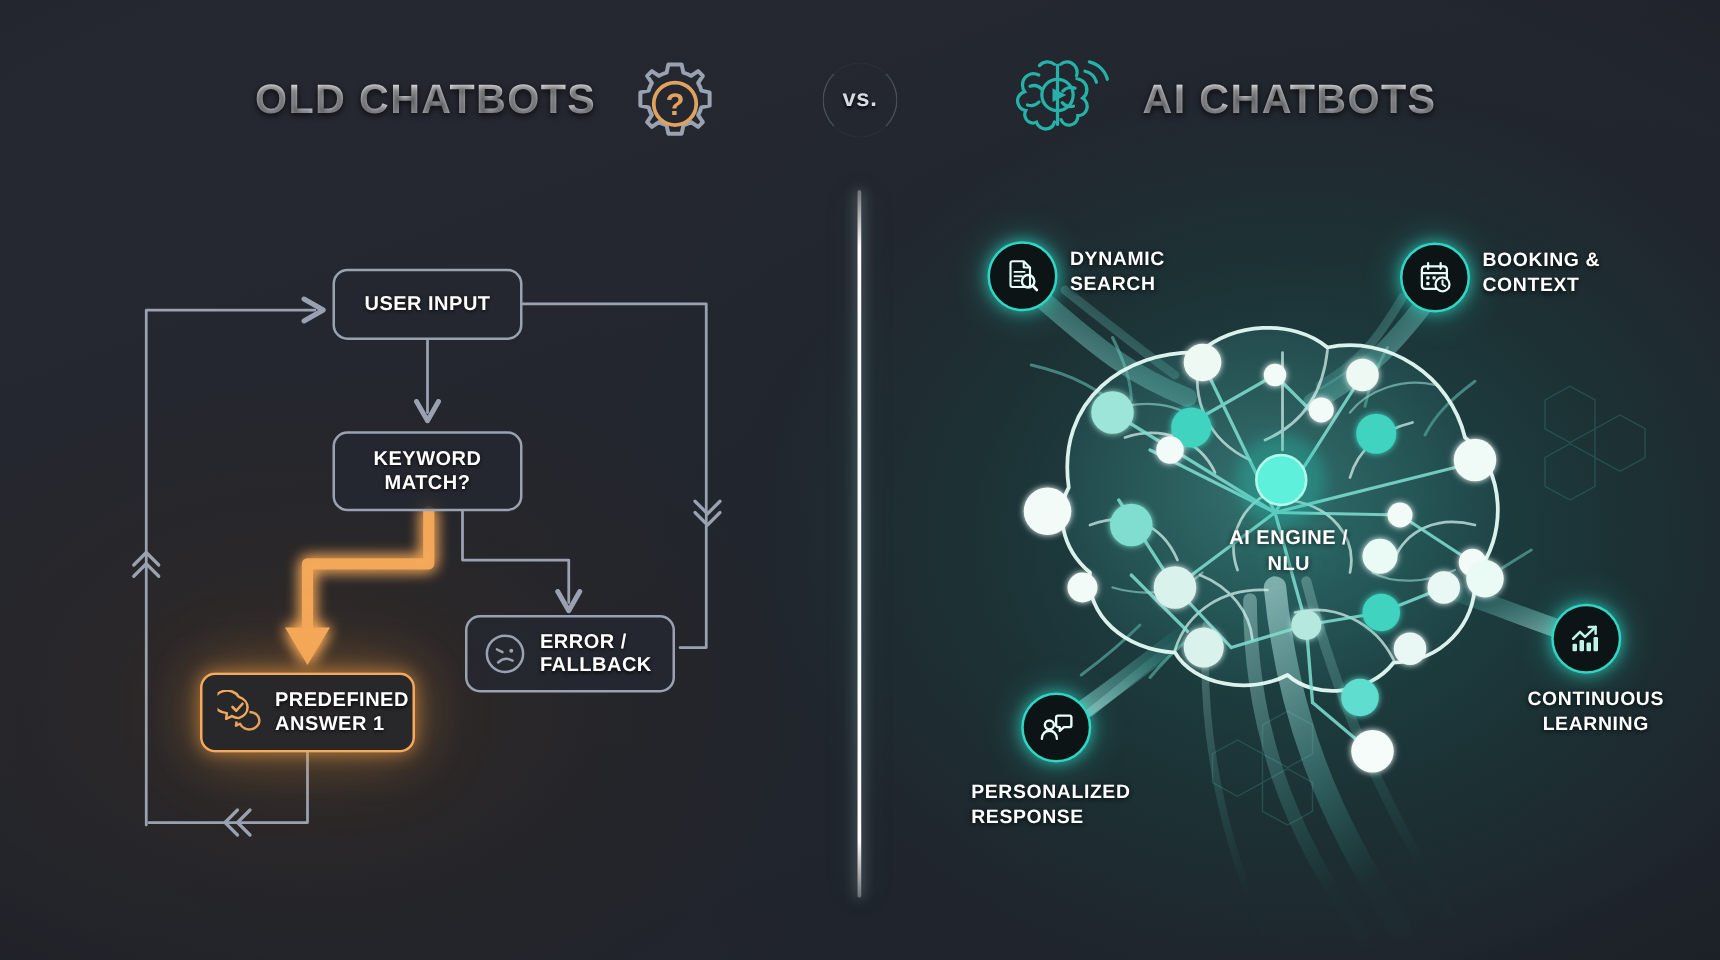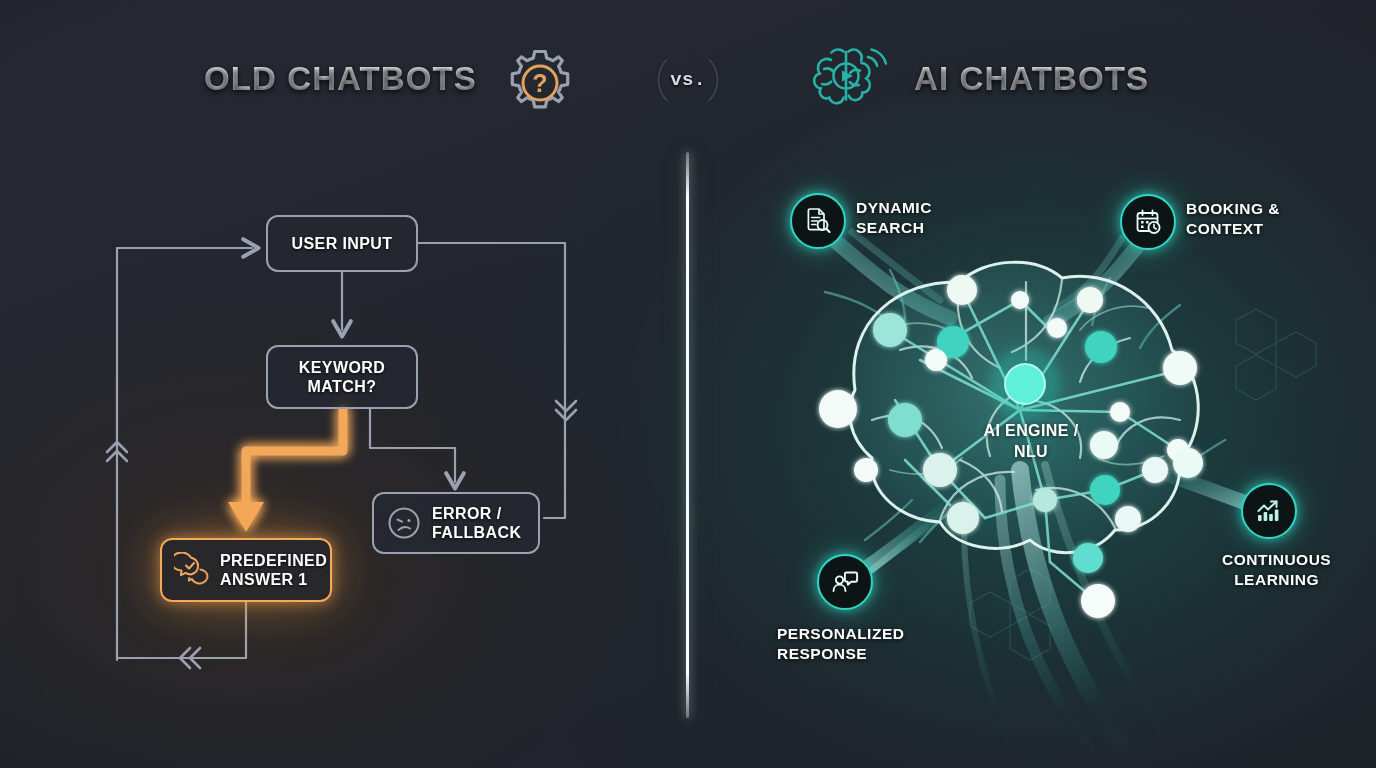--- a/index.html
+++ b/index.html
@@ -54,21 +54,21 @@
     width: 60px; height: 60px;
     display: flex; align-items: center; justify-content: center;
     color: #d6dae2; font-size: 19px; font-weight: bold; letter-spacing:.5px;
   }
   .vs-badge .ring {
     position:absolute; inset:0; border-radius:50%;
     border: 1.5px solid rgba(170,178,190,0.30);
     border-top-color: rgba(170,178,190,0.05);
     border-bottom-color: rgba(170,178,190,0.05);
   }
-  .vs-badge span { position: relative; z-index:2; text-shadow:0 1px 3px #000;font-family:Liberation Mono, monospace; }
+  .vs-badge span { position: relative; z-index:2; text-shadow:0 1px 3px #000; }
 
   
   .divider {
     position: absolute; left: 686px; top: 152px;
     width: 3px; height: 566px;
     background: linear-gradient(180deg, rgba(255,255,255,0.35) 0%, #ffffff 8%, #f4f8fa 50%, #ffffff 92%, rgba(255,255,255,0.35) 100%);
     border-radius: 2px;
     box-shadow: 0 0 10px rgba(200,230,235,0.55), 0 0 26px rgba(120,200,205,0.25);
   }
 

